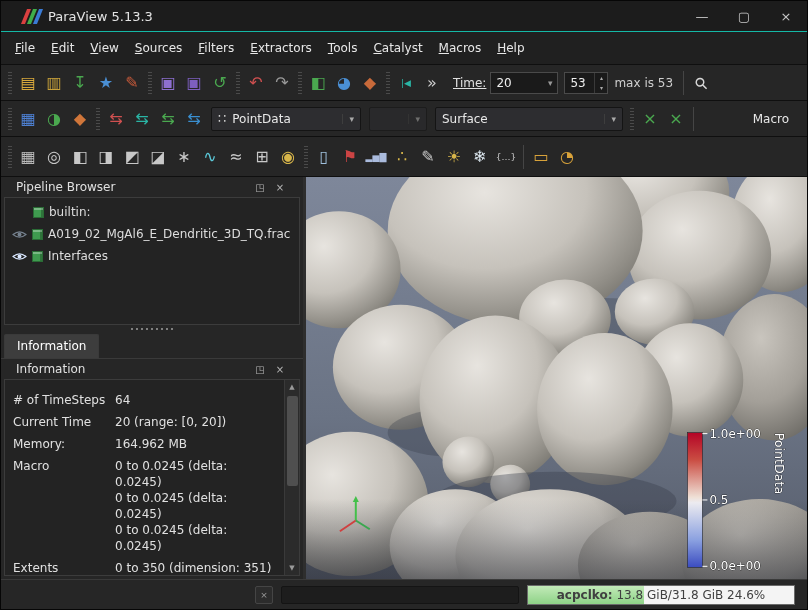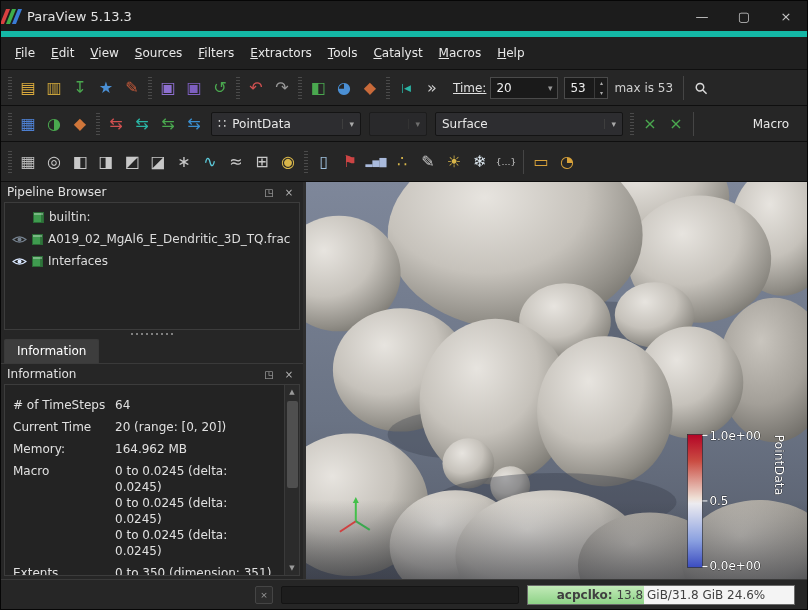--- a/index.html
+++ b/index.html
@@ -3,28 +3,28 @@
 <meta charset="utf-8">
 <style>
   * { box-sizing: border-box; margin: 0; padding: 0; }
   html,body { background:#000; }
   .window {
     width:808px; height:610px; border:1px solid #060606; background:#262626;
     font-family:"DejaVu Sans", sans-serif; font-size:12px; color:#ddd;
     display:flex; flex-direction:column; overflow:hidden;
   }
   
-  .titlebar { height:30px; background:#1c1c1c; display:flex; align-items:center; padding-left:2px; flex:none; }
+  .titlebar { height:30px; background:#1c1c1c; display:flex; align-items:center; padding-left:23px; flex:none; }
   .logo { display:flex; gap:2px; margin-right:8px; }
   .logo i { display:block; width:4px; height:15px; transform:skewX(-22deg); }
   .title-text { font-size:13px; color:#e3e3e3; }
   .win-controls { margin-left:auto; display:flex; height:100%; }
   .win-btn { width:42px; height:100%; display:flex; align-items:center; justify-content:center; color:#c8c8c8; font-size:13px; }
   
-  .menubar { height:26px; background:#202020; border-top:6px solid #14b8a6; border-bottom:1px solid #0f0f0f; display:flex; align-items:center; padding:16px 6px; flex:none; }
+  .menubar { height:26px; background:#202020; border-top:1px solid #14b8a6; border-bottom:1px solid #0f0f0f; display:flex; align-items:center; padding:16px 6px; flex:none; }
   .menu-item { display:inline-block; padding:3px 8px; color:#e8e8e8; }
   .menu-item::first-letter { text-decoration:underline; }
   
   .toolbar { display:flex; align-items:center; padding:2px 4px; background:#262626; border-bottom:1px solid #0f0f0f; flex:none; }
   .tb1 { height:36px; } .tb2 { height:36px; } .tb3 { height:40px; }
   .tb-group { display:flex; align-items:center; }
   .tb-icon { width:26px; height:26px; display:inline-flex; align-items:center; justify-content:center; font-size:16px; border-radius:3px; flex:none; }
   .tb-icon.small { font-size:9px; }
   .tb-sep { width:1px; height:24px; background:#454545; margin:0 4px; flex:none; }
   .tb-handle { width:4px; height:22px; margin:0 3px; flex:none;
@@ -38,21 +38,21 @@
   .max-label { margin:0 6px; color:#cfcfcf; }
   .combo { height:24px; background:#2d2d30; border:1px solid #141414; border-radius:2px; display:inline-flex; align-items:center; padding:0 6px; margin:0 4px; color:#e8e8e8; }
   .combo .chev { margin-left:auto; font-size:9px; color:#aaa; padding-left:6px; border-left:1px solid #3e3e3e; }
   .combo-ico { color:#cfcfcf; margin-right:6px; font-size:13px; }
   .combo.disabled { opacity:.55; }
   .w150 { width:150px; } .w56 { width:58px; } .w168 { width:188px; }
   .macro-label { margin-left:auto; margin-right:14px; color:#e8e8e8; }
   
   .main { flex:1; display:flex; min-height:0; }
   .left-col { width:302px; flex:none; display:flex; flex-direction:column; background:#262626; }
-  .panel-header { height:20px; flex:none; display:flex; align-items:center; padding:0 6px; color:#e0e0e0; }
+  .panel-header { height:20px; flex:none; display:flex; align-items:center; padding:0 15px; color:#e0e0e0; }
   .ph-btns { margin-left:auto; display:flex; gap:4px; }
   .ph-btn { width:16px; height:14px; display:flex; align-items:center; justify-content:center; color:#b5b5b5; font-size:10px; }
   .tree { height:128px; flex:none; margin:0 3px; background:#232323; border:1px solid #3c3c3c; padding-top:3px; overflow:hidden; }
   .tree-item { height:22px; display:flex; align-items:center; gap:5px; padding-left:6px; white-space:nowrap; overflow:hidden; }
   .cube-icon { width:11px; height:11px; flex:none; background:#3f9b4f; border:1px solid #2a6b35;
     box-shadow: inset 0 2px 0 rgba(255,255,255,.3), inset -2px 0 0 rgba(0,0,0,.25); }
   .eye { width:16px; flex:none; color:#76828f; display:flex; align-items:center; justify-content:center; }
   .eye.bright { color:#d9e7ff; }
   .resize-handle { height:8px; flex:none; display:flex; align-items:center; justify-content:center; }
   .resize-handle i { display:block; width:42px; height:2px;

